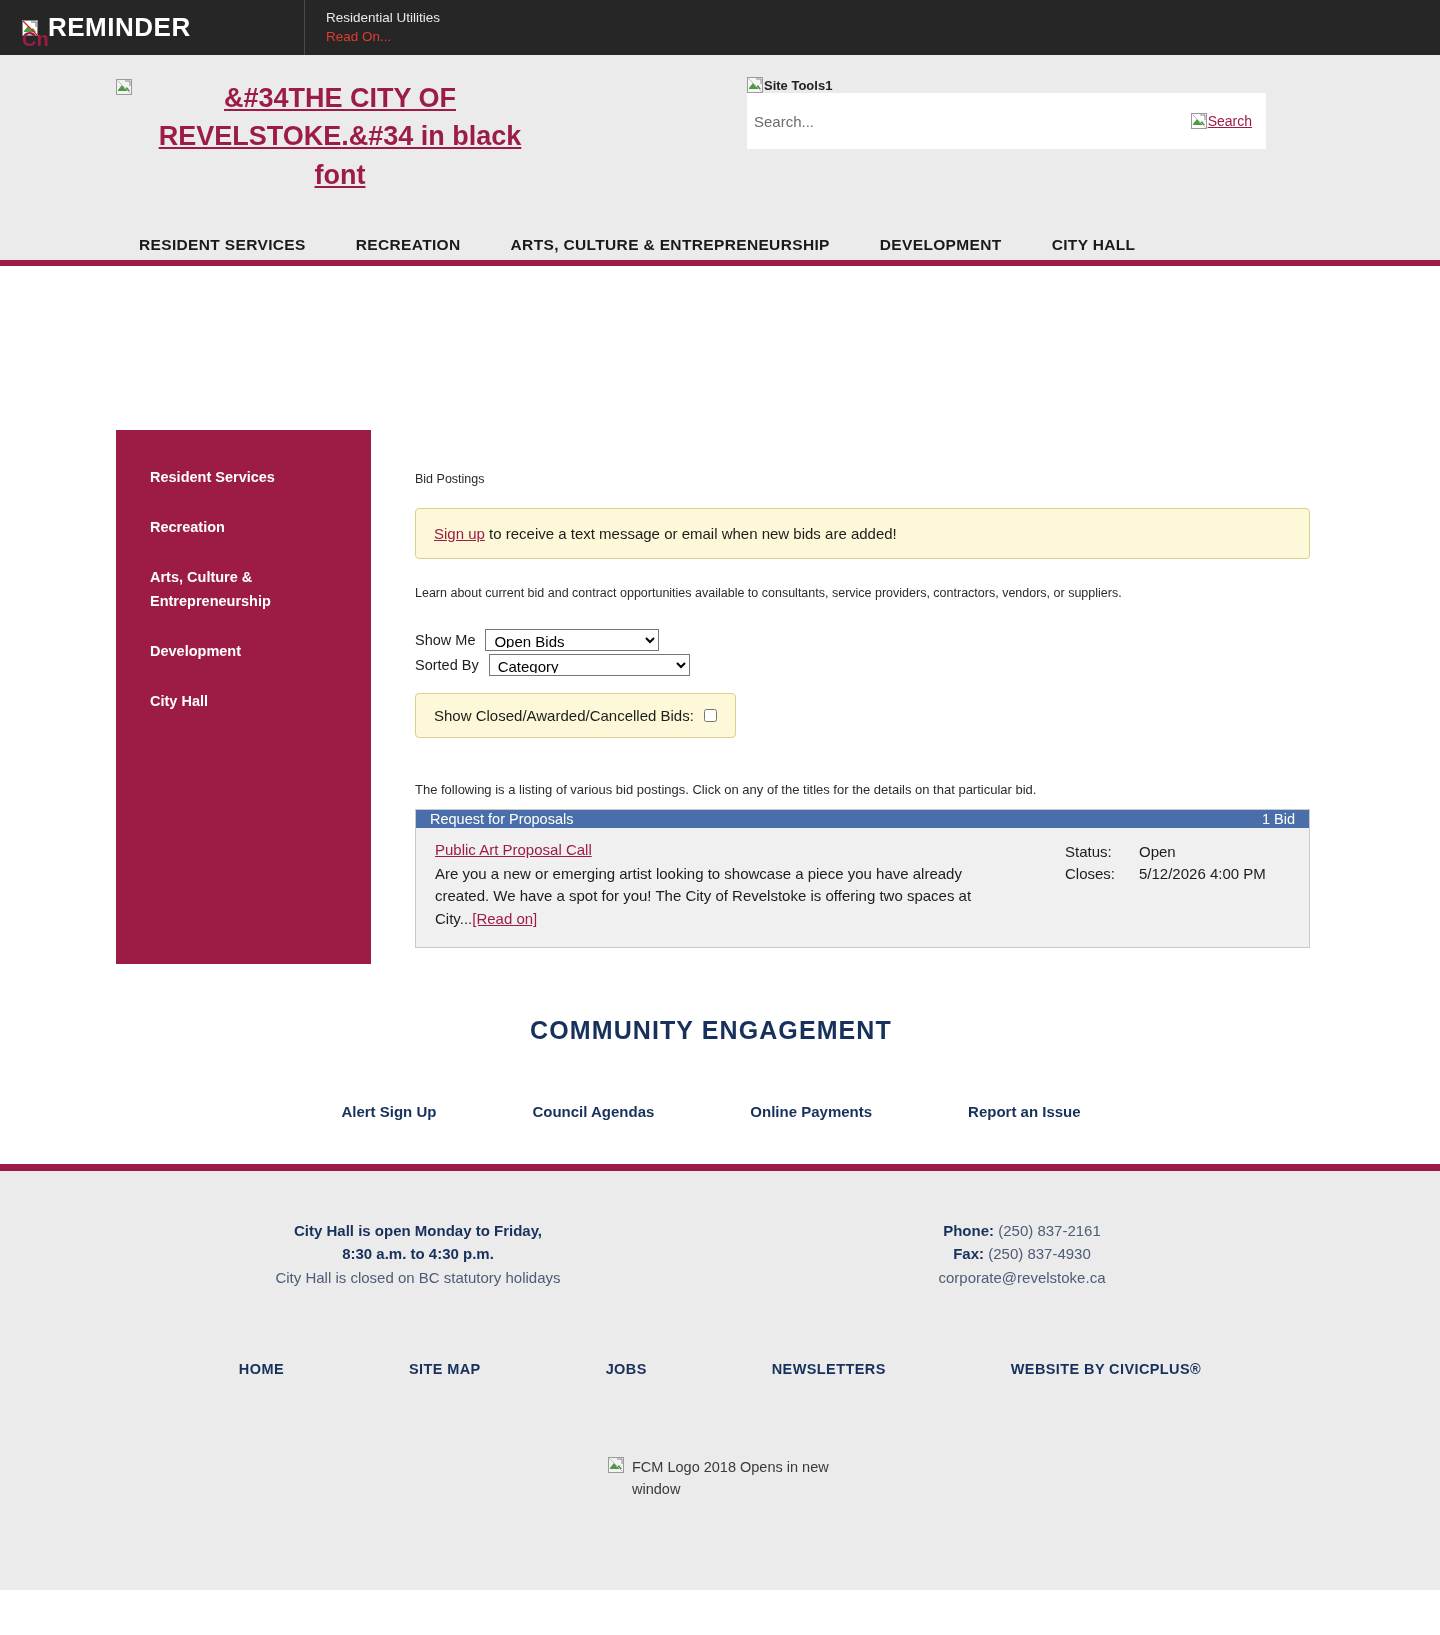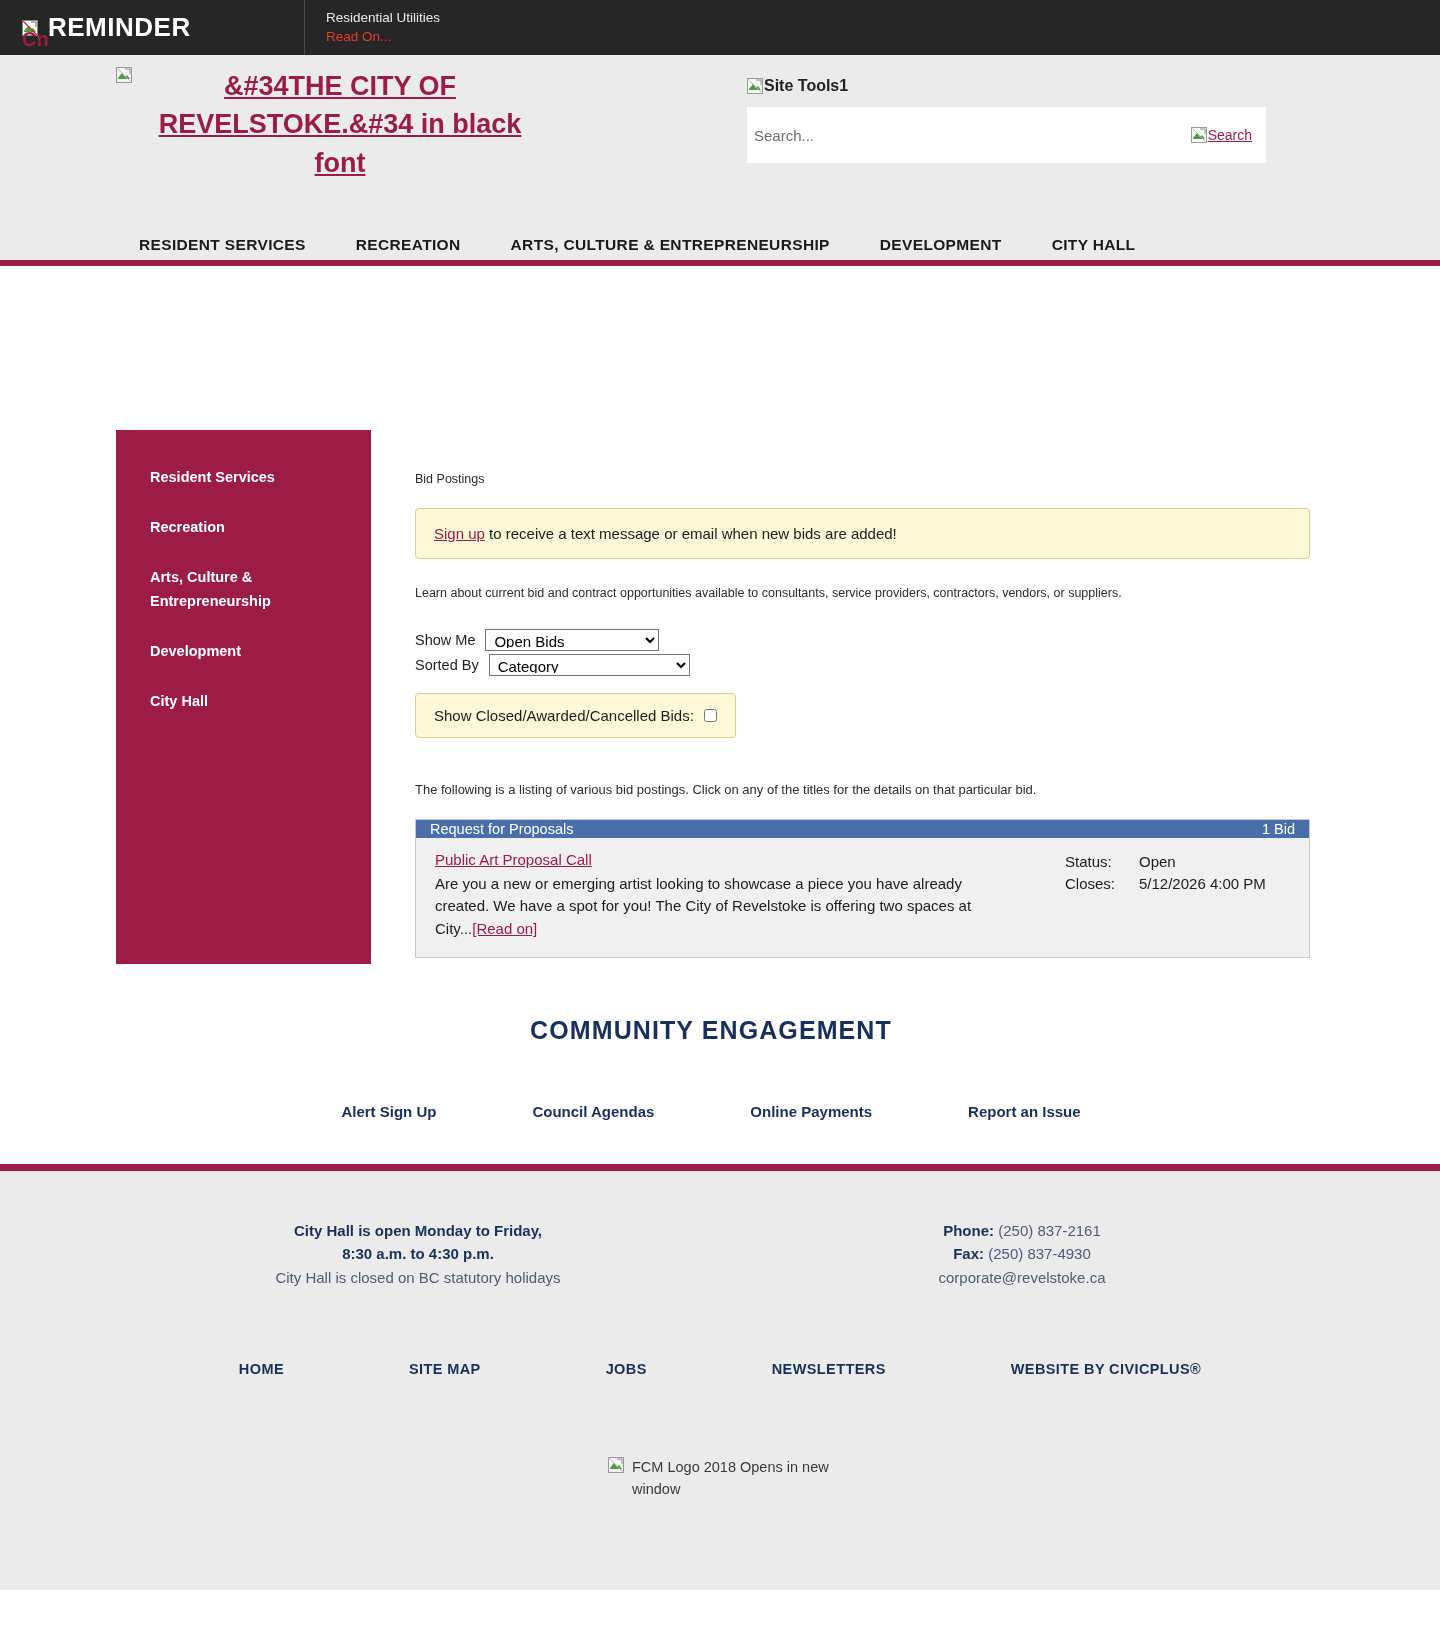--- a/index.html
+++ b/index.html
@@ -62,21 +62,21 @@
     position:relative;
     height:205px;
   }
   .header-inner {
     position:relative;
     height:175px;
   }
   .logo-block {
     position:absolute;
     left:116px;
-    top:12px;
+    top:24px;
     width:410px;
     text-align:center;
   }
   .logo-img { position:absolute; left:0; top:0; }
   .site-title {
     display:inline-block;
     color:#9c1c45;
     font-size:27px;
     font-weight:bold;
     line-height:1.42;
@@ -84,27 +84,27 @@
     cursor:pointer;
     padding-left:38px;
   }
   .sitetools {
     position:absolute;
     left:747px;
     top:22px;
     width:519px;
   }
   .sitetools-label {
-    font-size:16px;
+    font-size:13px;
     font-weight:bold;
     color:#222;
     display:flex;
     align-items:center;
     gap:1px;
-    margin-bottom:12px;
+    margin-bottom:0;
   }
   .search-wrap {
     background:#ffffff;
     height:56px;
     display:flex;
     align-items:center;
     padding:0 14px 0 5px;
     position:relative;
   }
   .search-input {
@@ -226,21 +226,21 @@
     padding:13px 18px;
     margin:14px 0 0 14px;
     font-size:15px;
     color:#1d1d1d;
   }
   .closed-box input { width:13px; height:13px; margin:0; cursor:pointer; }
 
   .listing-text {
     font-size:13px;
     color:#2b2b2b;
-    margin:44px 0 22px 14px;
+    margin:44px 0 12px 14px;
   }
 
   .bid-table { margin-left:14px; border:1px solid #c9c9c9; }
   .bid-header {
     background:#4a6ea9;
     color:#ffffff;
     display:flex;
     justify-content:space-between;
     align-items:center;
     padding:1px 14px;

